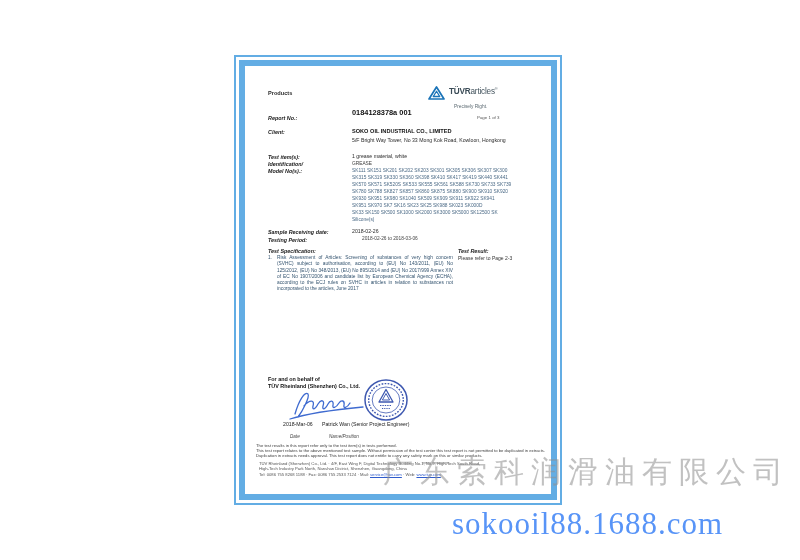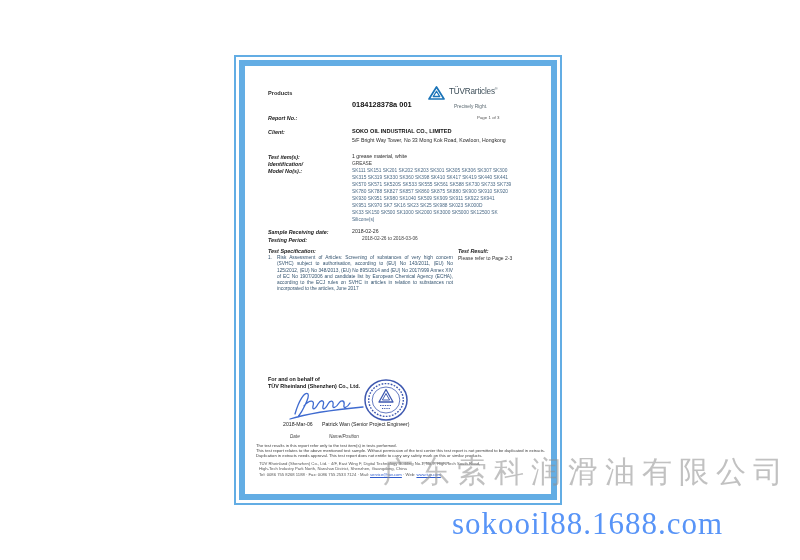--- a/index.html
+++ b/index.html
@@ -15,26 +15,26 @@
 
   .lbl  { font-weight:bold; font-style:italic; color:#1a1a1a; font-size:5.4px; white-space:nowrap; }
   .val  { color:#2b2b2b; font-size:5.2px; white-space:nowrap; }
   .tiny { font-size:4.2px; color:#3c3c3c; white-space:nowrap; }
 
   .products { left:23px; top:24px; font-size:5.6px; font-weight:bold; color:#2b2b2b; }
 
   .logo { left:183px; top:20px; width:112px; height:24px; }
   .logo-row { display:flex; align-items:flex-start; }
   .logo-text { margin-left:4px; font-size:8.2px; color:#44545e; letter-spacing:-0.2px; white-space:nowrap; }
-  .logo-text b { font-weight:normal; color:#3b4c57; }
+  .logo-text b { font-weight:bold; color:#3b4c57; }
   .logo-reg { font-size:4px; vertical-align:super; }
   .logo-tagline { margin-left:26px; margin-top:0px; font-size:4.8px; color:#5c6a72; white-space:nowrap; }
 
   .report-no-label { left:23px; top:49px; }
-  .report-no       { left:107px; top:34px; font-size:7.4px; font-weight:bold; color:#111; white-space:nowrap; }
+  .report-no       { left:107px; top:42px; font-size:7.4px; font-weight:bold; color:#111; white-space:nowrap; }
   .page-indicator  { left:232px; top:49px; font-size:4.4px; color:#555; }
 
   .client-label   { left:23px; top:63px; }
   .client-name    { left:107px; top:62px; font-size:5.6px; font-weight:bold; color:#111; white-space:nowrap; }
   .client-address { left:107px; top:71px; }
 
   .test-item-label { left:23px; top:88px; }
   .test-item       { left:107px; top:87px; }
 
   .ident-label-1 { left:23px; top:95px; }

